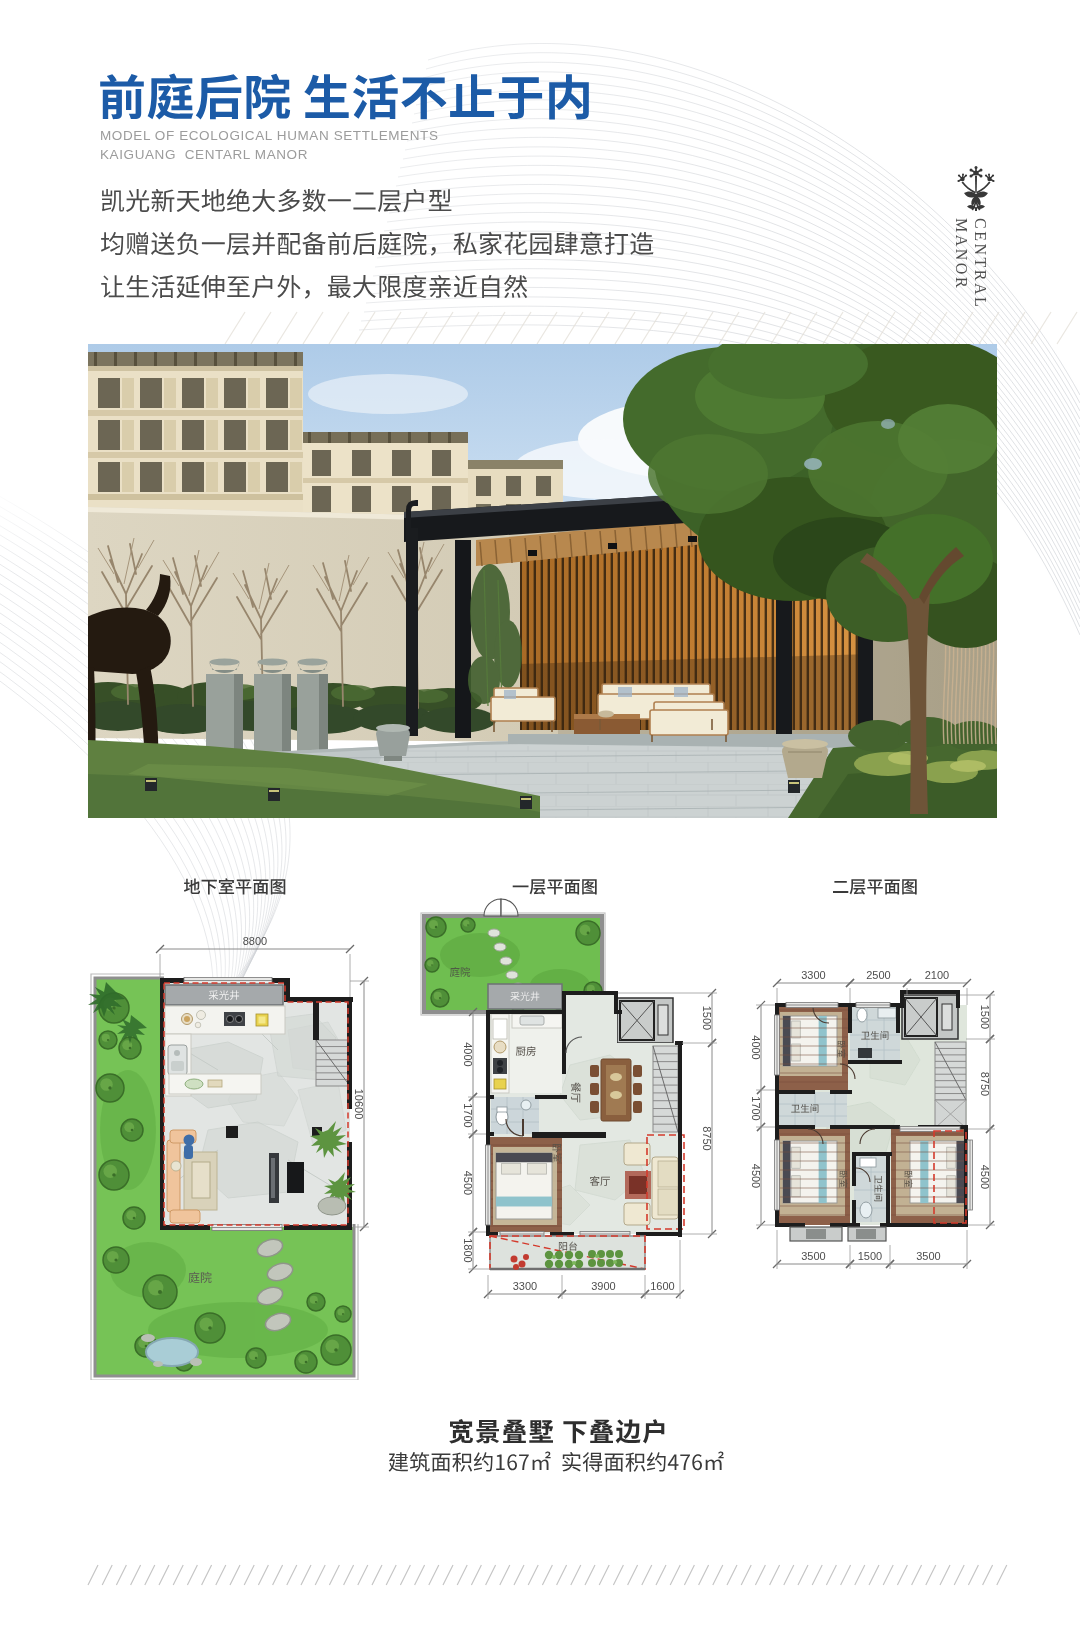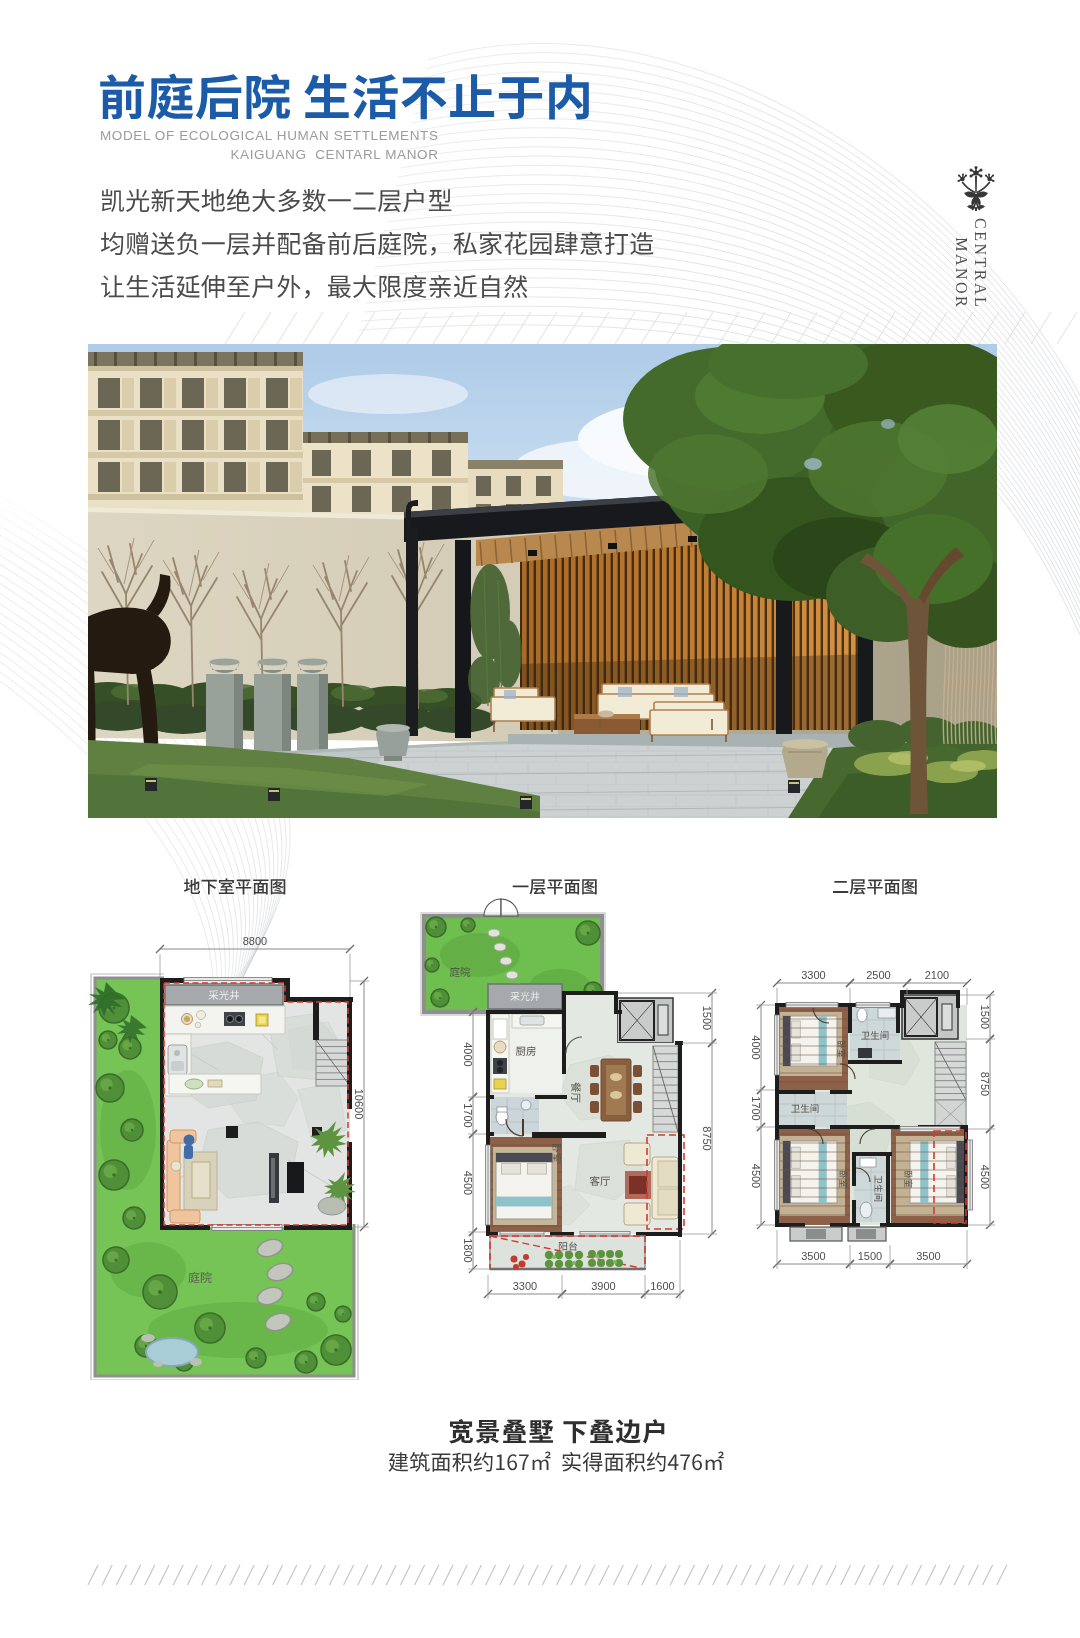--- a/index.html
+++ b/index.html
@@ -1,15 +1,15 @@
 <!DOCTYPE html>
 <html><head><meta charset="utf-8">
 <style>
 html,body{margin:0;padding:0;background:#ffffff;}
-#page{position:relative;width:1080px;height:1638px;overflow:hidden;background:#ffffff;font-family:"Liberation Sans",sans-serif;text-align:right;}
+#page{position:relative;width:1080px;height:1638px;overflow:hidden;background:#ffffff;font-family:"Liberation Sans",sans-serif;}
 #page svg{display:block;}
 .abs{position:absolute;}
 .en{color:#9c9c9c;font-size:13.5px;letter-spacing:0.6px;line-height:19px;}
 </style></head><body>
 <div id="page">
 
 <svg class="abs" style="left:0;top:0" width="1080" height="1638" viewBox="0 0 1080 1638">
 <defs>
 <linearGradient id="fadeTR" x1="400" y1="80" x2="1050" y2="430" gradientUnits="userSpaceOnUse">
 <stop offset="0" stop-color="#c9ccd1" stop-opacity="0.35"></stop>

